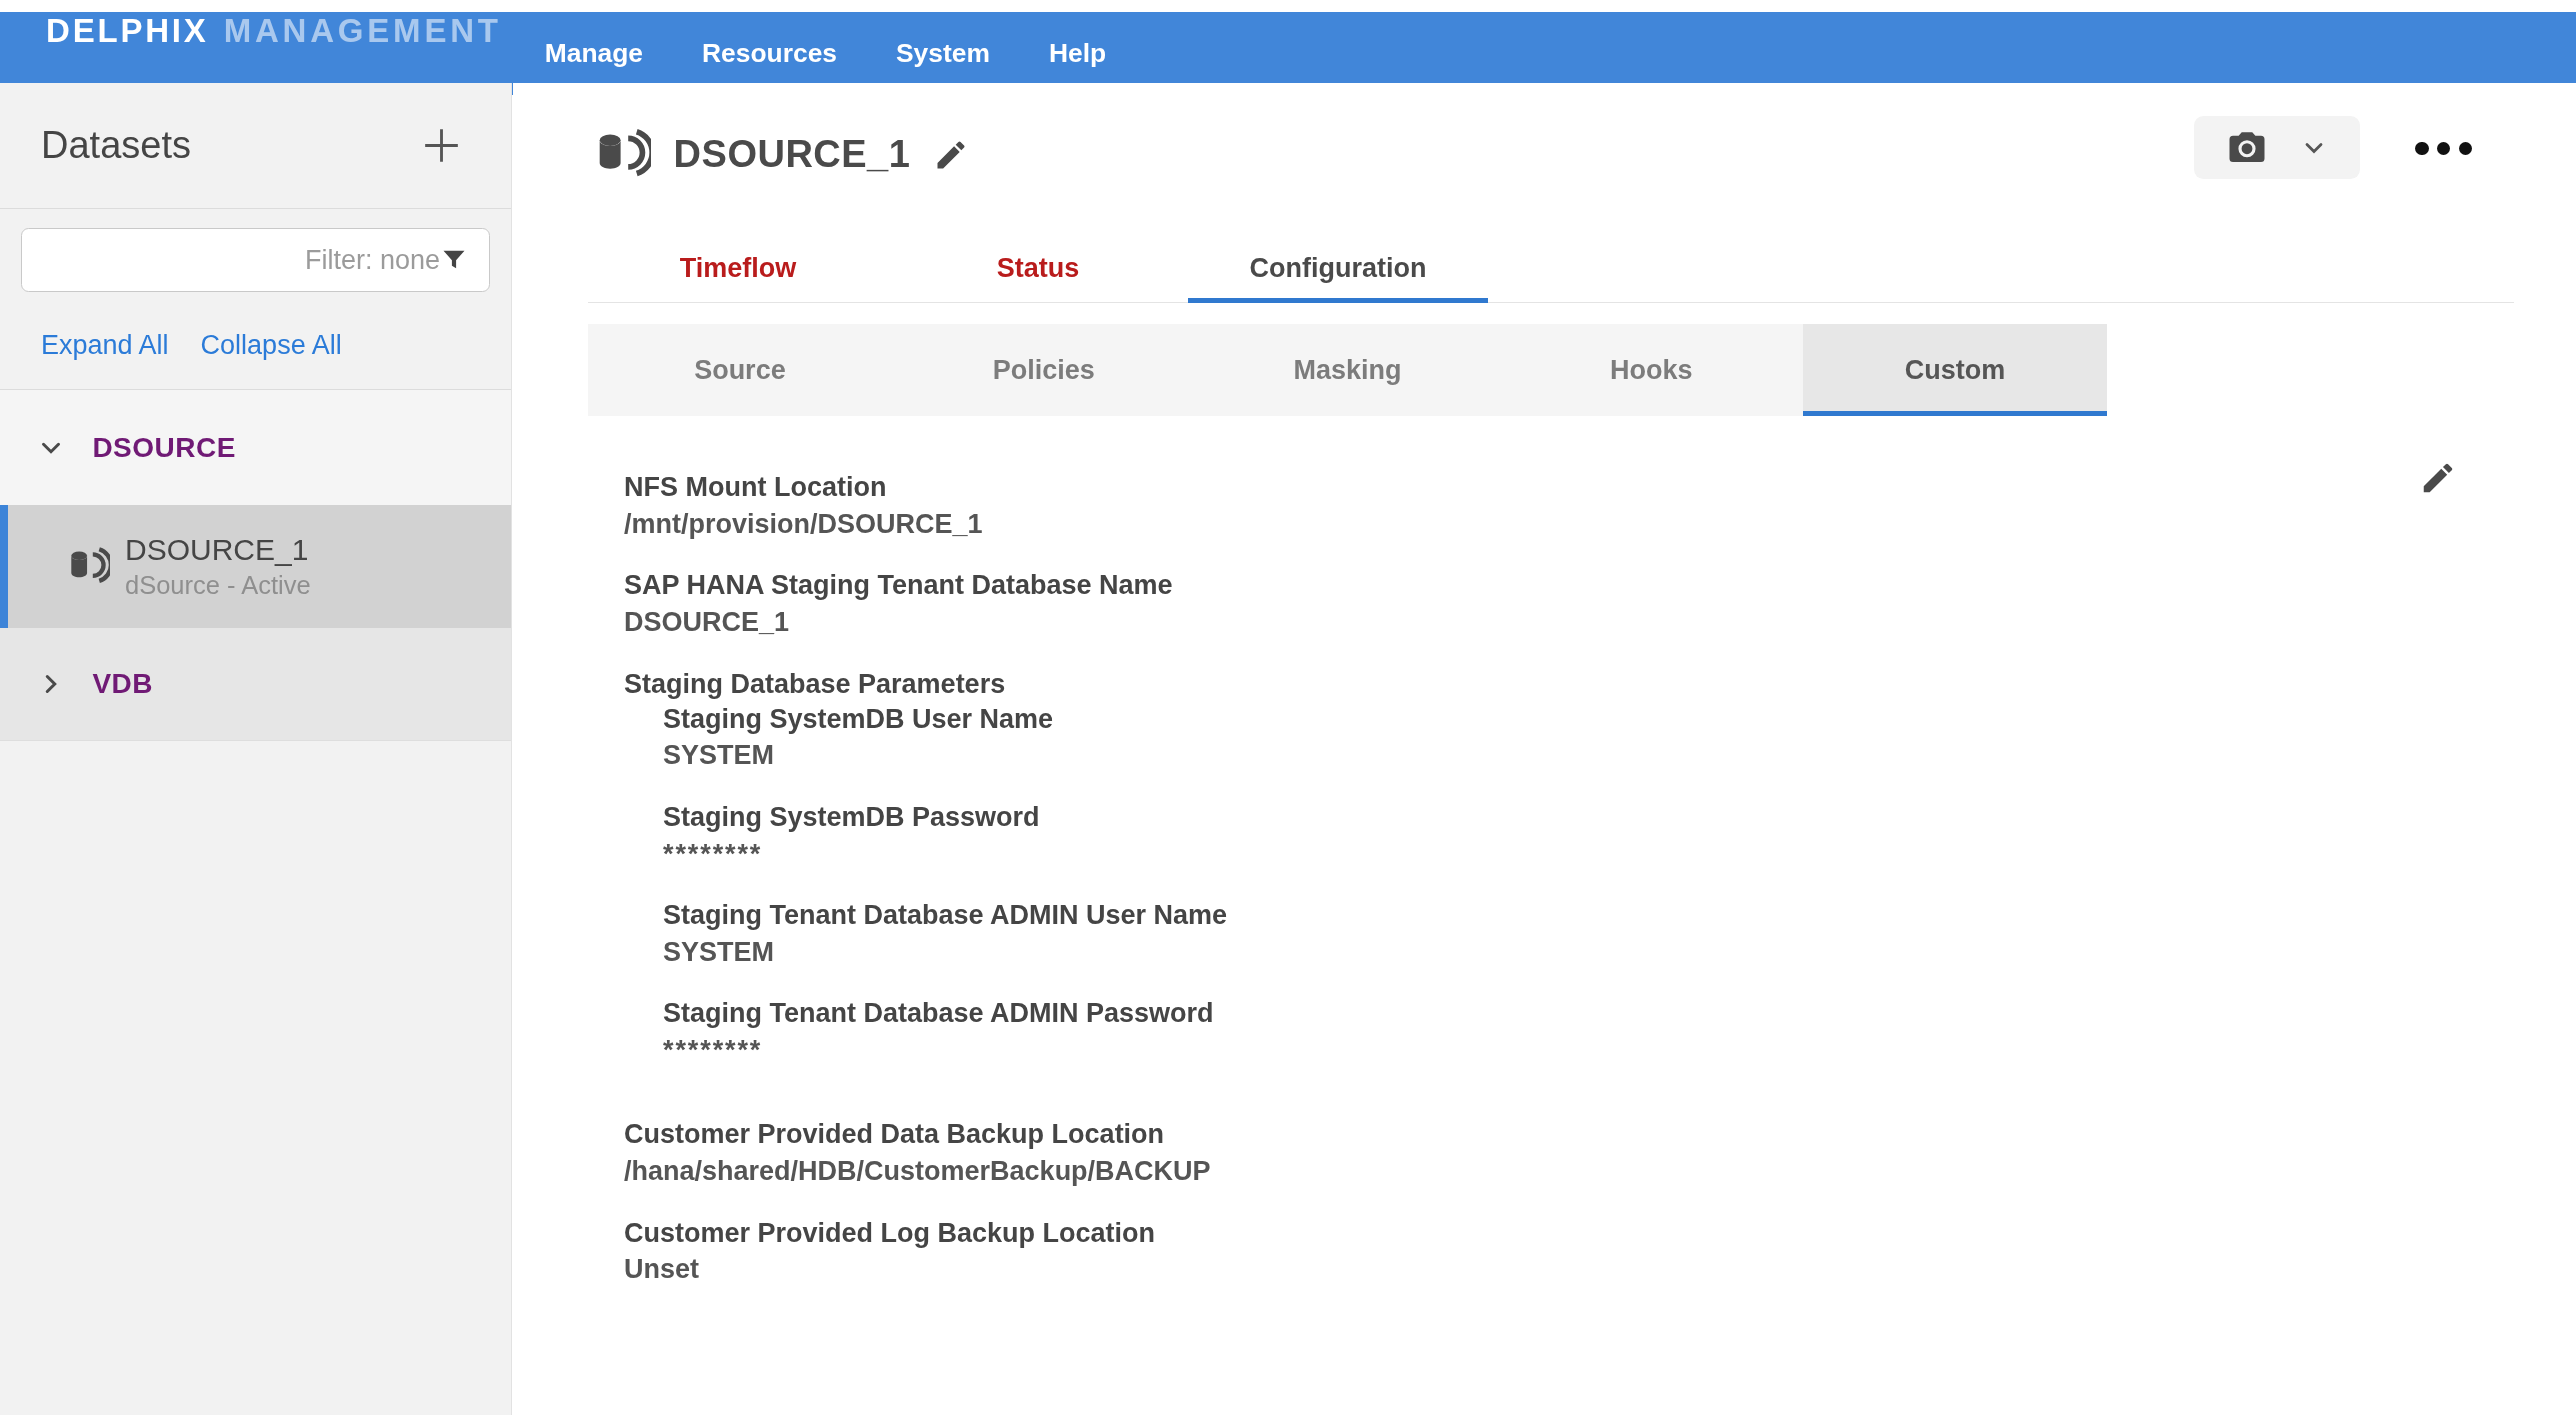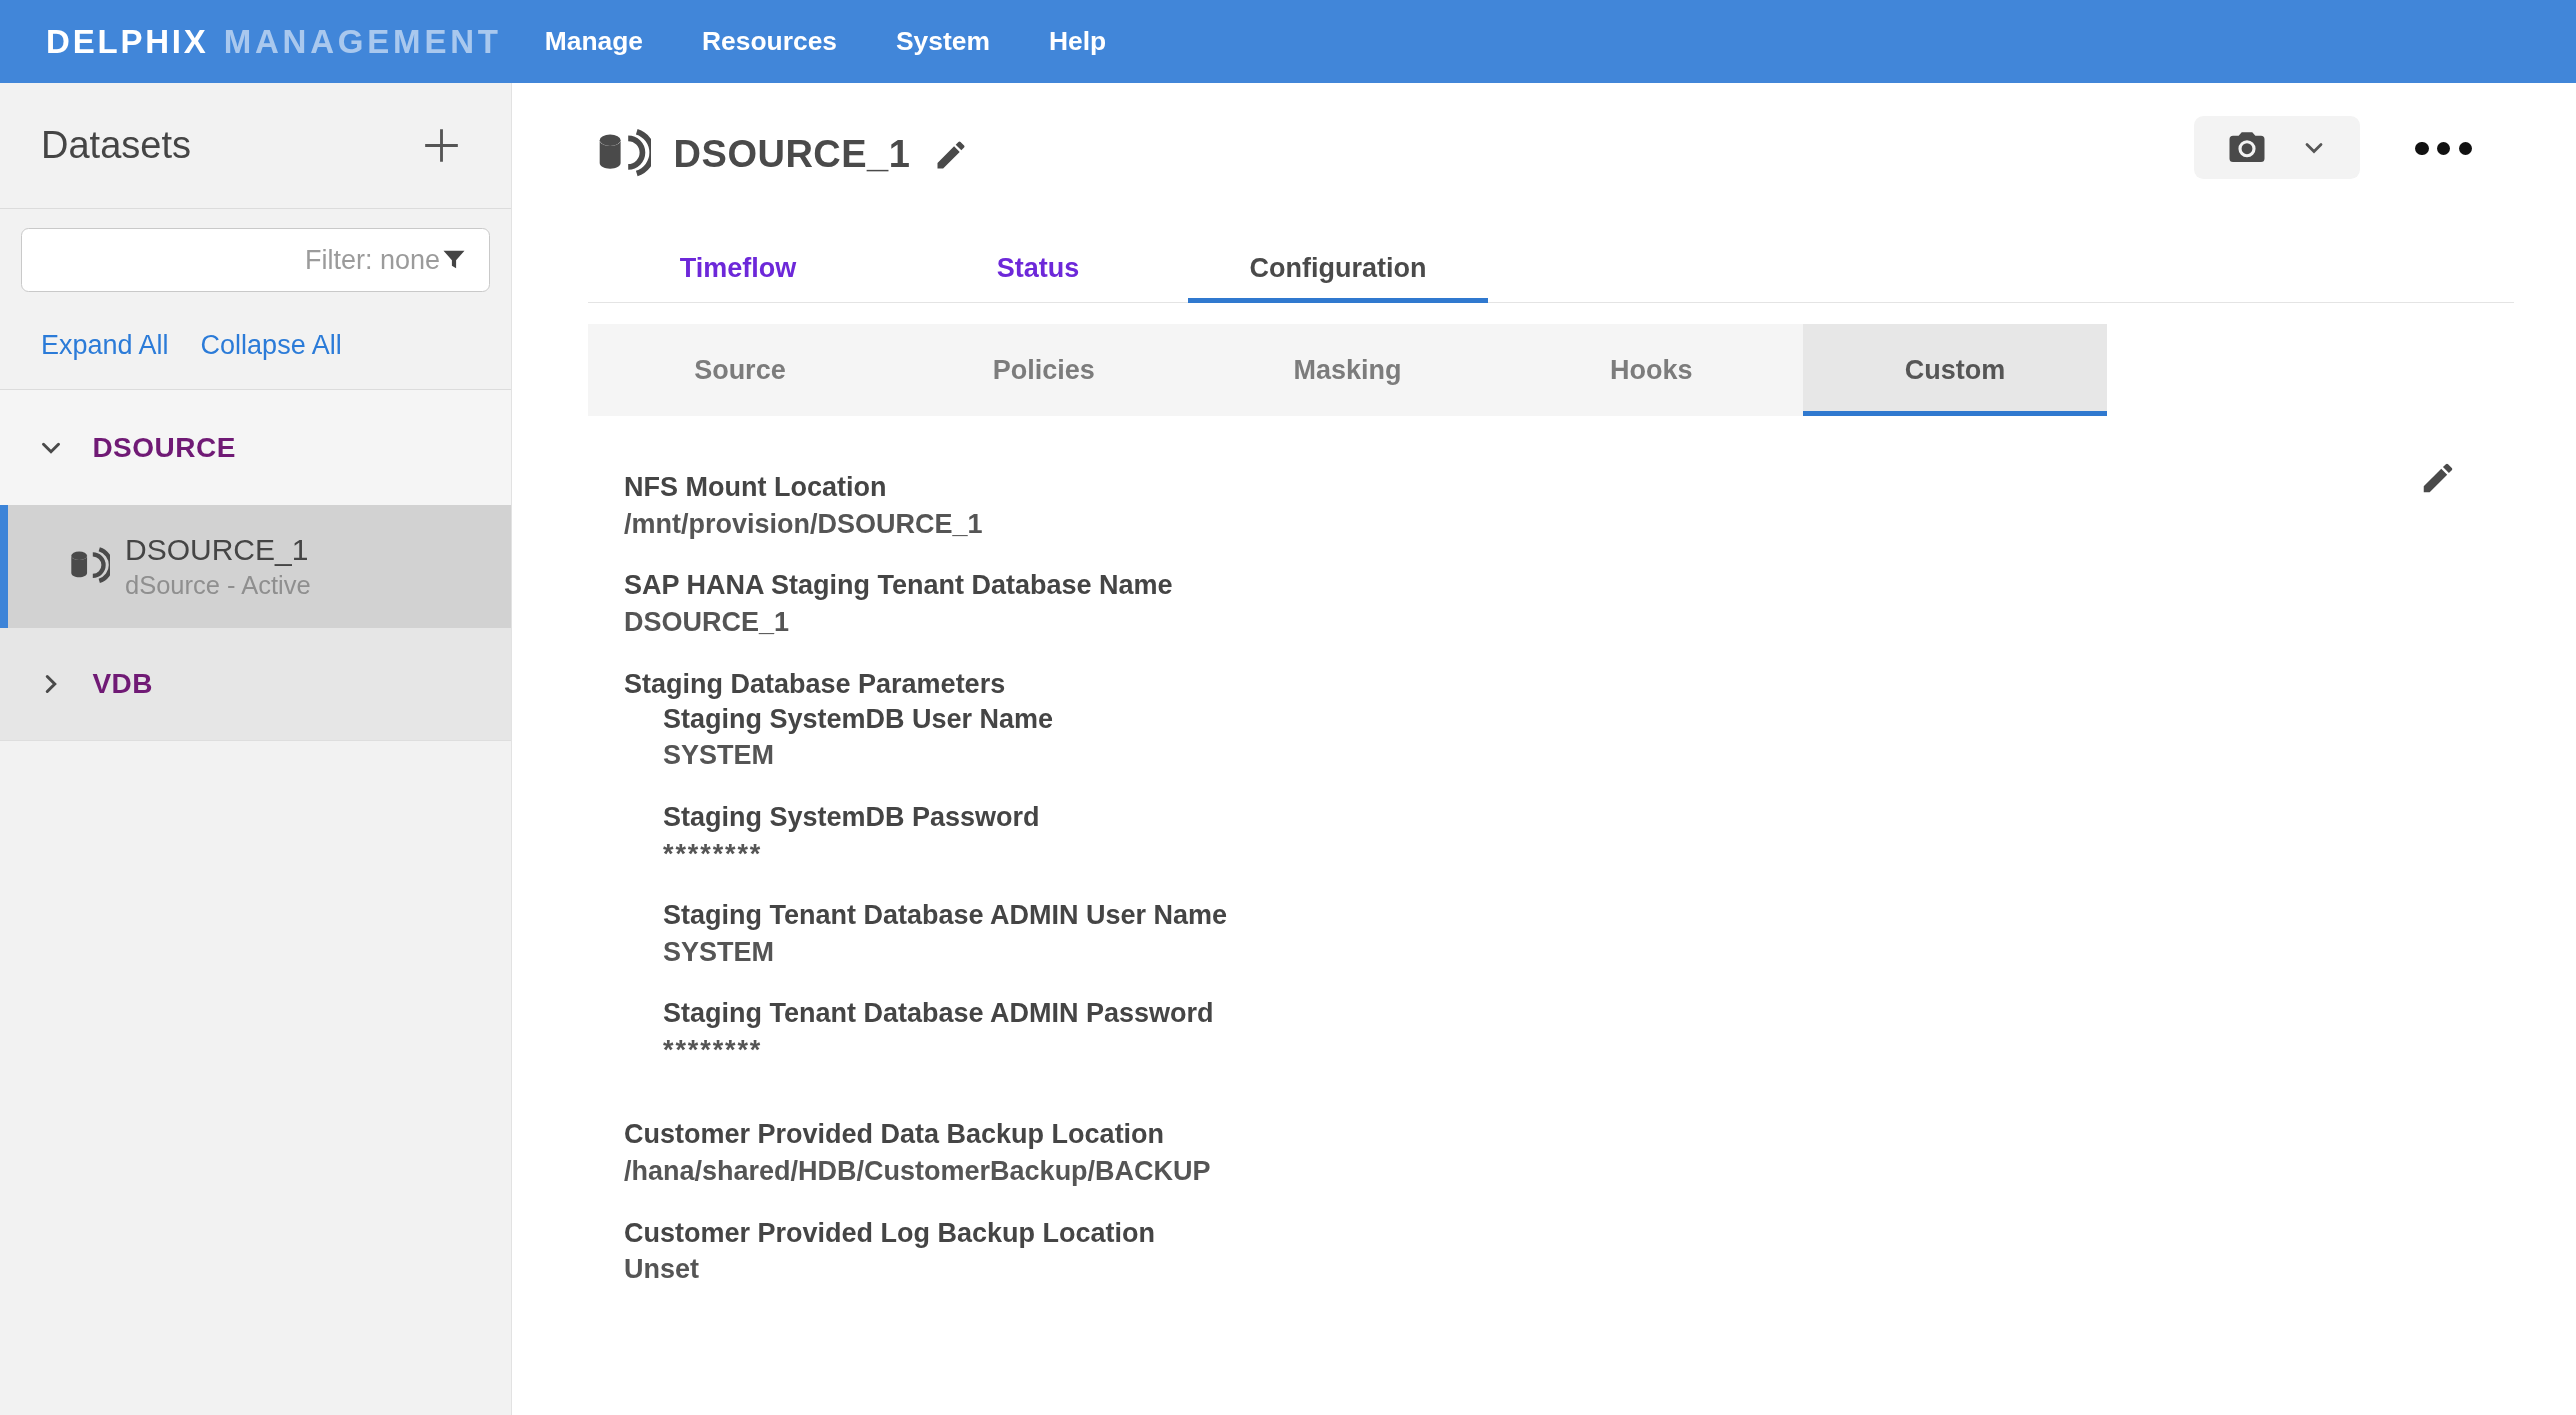--- a/index.html
+++ b/index.html
@@ -1,22 +1,22 @@
 <!DOCTYPE html>
 <html style="font-size:15px"><head>
 <meta charset="utf-8">
 <style>
   * { margin:0; padding:0; box-sizing:border-box; }
   html,body { width:2576px; height:1415px; }
   body { font-family:"Liberation Sans", sans-serif; background:#fff; overflow:hidden; }
   #app { position:relative; width:2576px; height:1415px; background:#fff; }
 
   
-  .topnav { position:absolute; top:0; left:0; width:100%; height:83px;
-            background:#4186d9; display:flex; align-items:center; }
+  .topnav { position:absolute; top:12px; left:0; width:100%; height:83px;
+            background:#4186d9; display:flex; }
   .brand { margin-left:46px; display:flex; align-items:baseline; gap:15px; white-space:nowrap; }
   .brand-primary   { color:#ffffff; font-size:33px; font-weight:bold; letter-spacing:2.8px; }
   .brand-secondary { color:rgba(255,255,255,0.55); font-size:33px; font-weight:bold; letter-spacing:3.8px; }
   .nav-menu { display:flex; gap:59px; margin-left:43px; }
   .nav-item { color:#fff; font-size:26.4px; font-weight:bold; cursor:pointer; line-height:83px; }
 
   
   .sidebar { position:absolute; top:83px; left:0; width:512px; bottom:0;
              background:#f2f2f2; border-right:0.9px solid #e2e2e2; }
   .sb-header { height:126px; display:flex; align-items:center; justify-content:space-between;
@@ -52,21 +52,21 @@
 
   .camera-btn { position:absolute; right:216px; top:33px; width:166px; height:63px;
                 border-radius:9.4px; background:#f3f3f3; display:flex; align-items:center;
                 justify-content:space-evenly; cursor:pointer; }
   .ellipsis { position:absolute; right:104px; top:59px; display:flex; gap:8.5px; cursor:pointer; }
   .dot { width:13.2px; height:13.2px; border-radius:50%; background:#111; }
 
   .tabs { position:absolute; left:75px; right:62px; top:151px; height:69px;
           border-bottom:0.9px solid #e4e4e4; display:flex; }
   .tab { width:300px; display:flex; align-items:center; justify-content:center;
-         font-size:27px; font-weight:bold; color:#6d28d9; cursor:pointer; position:relative; }
+         font-size:27px; font-weight:bold; color:#b91c1c; cursor:pointer; position:relative; }
   .tab.active { color:#4a4a4a; }
   .tab.active::after { content:""; position:absolute; left:0; right:0; bottom:-0.9px; height:4.7px; background:#3079cf; }
 
   .subtabs { position:absolute; left:75px; top:241px; width:1519px; height:92px;
              background:#f5f5f5; display:flex; }
   .subtab { flex:1; display:flex; align-items:center; justify-content:center;
             font-size:27px; font-weight:bold; color:#7c7c7c; cursor:pointer; position:relative; }
   .subtab.active { background:#e7e7e7; color:#555; }
   .subtab.active::after { content:""; position:absolute; left:0; right:0; bottom:0; height:4.7px; background:#3079cf; }
 

